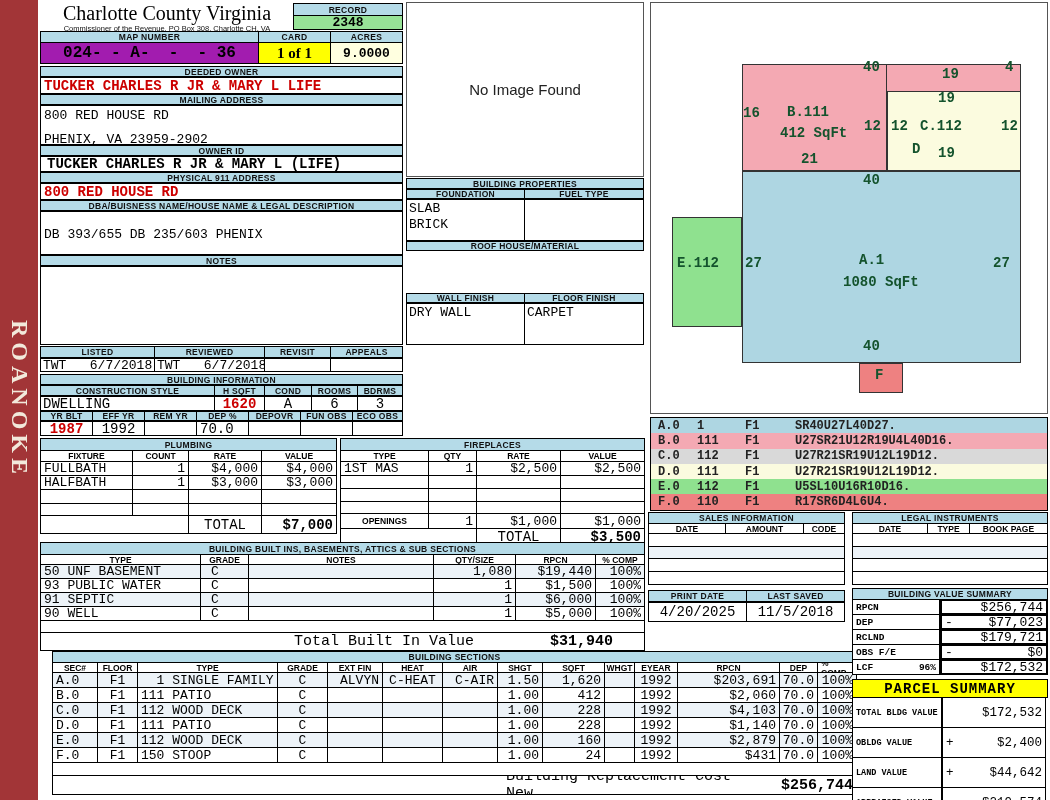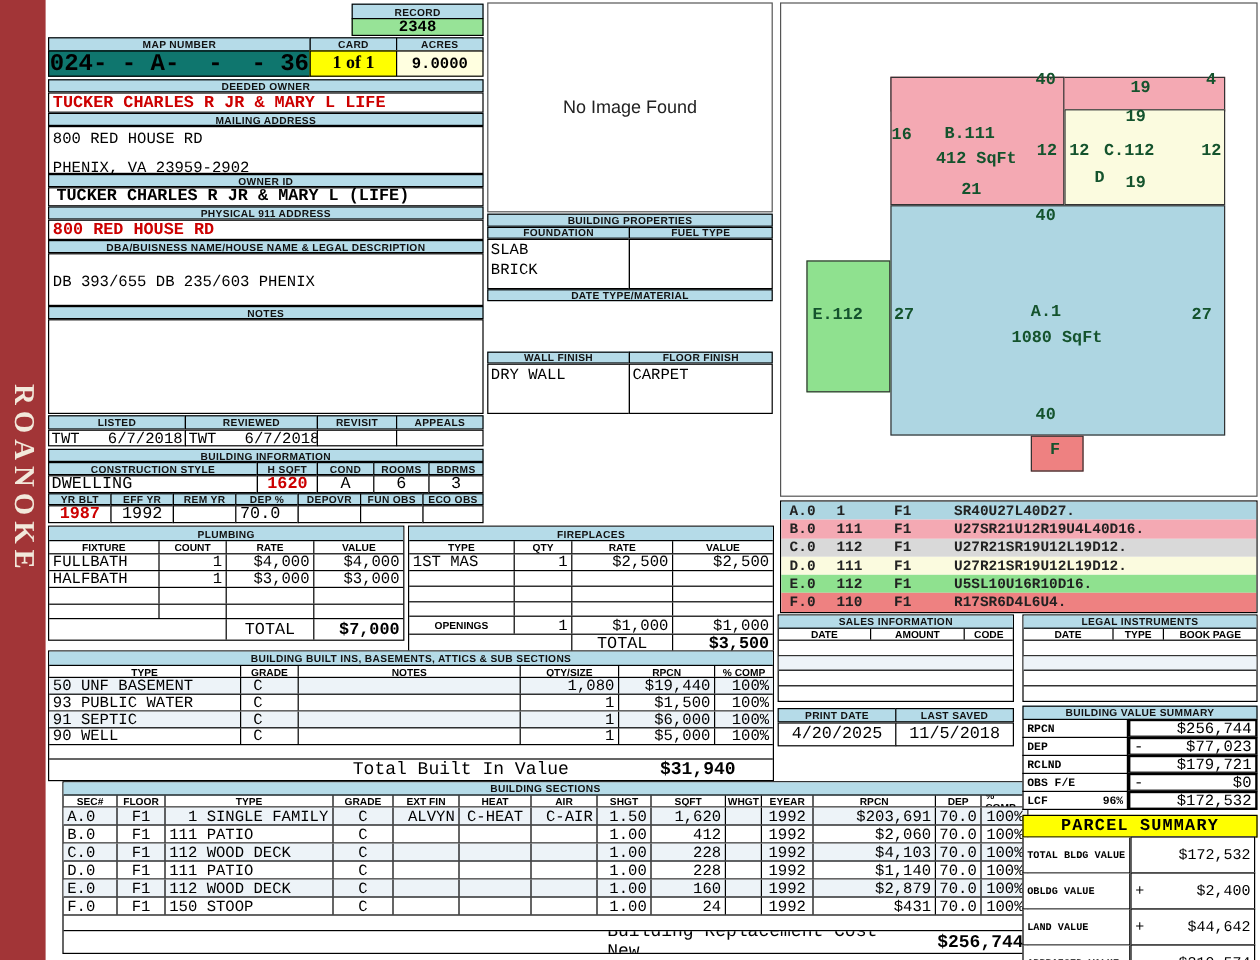--- a/index.html
+++ b/index.html
@@ -62,27 +62,31 @@
   .ps-val .v{flex:1;text-align:right}
 </style>
 </head>
 <body>
 
 <div id="page">
 
   <div class="abs" id="sidebar"></div>
   <div class="abs" id="roanoke">ROANOKE</div>
 
+  <div class="abs" style="left:42px;top:2px;width:250px;text-align:center">
+    <div style="font:20px 'Liberation Serif',serif;color:#000">Charlotte County Virginia</div>
+    <div style="font:7.5px 'Liberation Sans',sans-serif;color:#111;margin-top:-1px">Commissioner of the Revenue, PO Box 308, Charlotte CH, VA</div>
+  </div>
   <div class="abs bar" style="left:293px;top:3px;width:110px;height:13px">RECORD</div>
   <div class="abs box mono b vctr ac" style="left:293px;top:15px;width:110px;height:15px;background:#97E397;font-size:13px">2348</div>
 
   <div class="abs bar" style="left:40px;top:31px;width:219px;height:12px">MAP NUMBER</div>
   <div class="abs bar" style="left:258px;top:31px;width:73px;height:12px">CARD</div>
   <div class="abs bar" style="left:330px;top:31px;width:73px;height:12px">ACRES</div>
-  <div class="abs box mono b vctr ac pre" style="left:40px;top:42px;width:219px;height:22px;background:#0f766e;font-size:20px">024- - A-  -  - 36</div>
+  <div class="abs box mono b vctr ac pre" style="left:40px;top:42px;width:219px;height:22px;background:#a21caf;font-size:16px">024- - A-  -  - 36</div>
   <div class="abs box b vctr ac" style="left:258px;top:42px;width:73px;height:22px;background:#FFFF00;font:bold 15px 'Liberation Serif',serif">1 of 1</div>
   <div class="abs box mono b vctr ac" style="left:330px;top:42px;width:73px;height:22px;background:#FFFFE0;font-size:13px">9.0000</div>
 
   <div class="abs bar" style="left:40px;top:66px;width:363px;height:11px">DEEDED OWNER</div>
   <div class="abs box mono b red vctr" style="left:40px;top:77px;width:363px;height:17px;font-size:14px;padding-left:3px">TUCKER CHARLES R JR &amp; MARY L  LIFE</div>
 
   <div class="abs bar" style="left:40px;top:94px;width:363px;height:11px">MAILING ADDRESS</div>
   <div class="abs box" style="left:40px;top:105px;width:363px;height:40px">
     <div class="mono" style="font-size:13px;padding:2px 0 0 3px">800 RED HOUSE RD</div>
     <div class="mono" style="font-size:13px;padding:9px 0 0 3px">PHENIX, VA 23959-2902</div>
@@ -399,21 +403,21 @@
   <div class="abs" style="left:406px;top:2px;width:238px;height:175px;background:#fff;border:1px solid #555;display:flex;align-items:center;justify-content:center">
     <span style="font:15px 'Liberation Sans',sans-serif;color:#222">No Image Found</span>
   </div>
 
   <div class="abs bar" style="left:406px;top:178px;width:238px;height:11px">BUILDING PROPERTIES</div>
   <div class="abs bar" style="left:406px;top:189px;width:119px;height:10px">FOUNDATION</div>
   <div class="abs bar" style="left:524px;top:189px;width:120px;height:10px">FUEL TYPE</div>
   <div class="abs box mono preline" style="left:406px;top:199px;width:119px;height:42px;font-size:13px;padding:1px 2px;line-height:16px">SLAB
 BRICK</div>
   <div class="abs box mono" style="left:524px;top:199px;width:120px;height:42px;font-size:13px;padding:1px 2px"></div>
-  <div class="abs bar" style="left:406px;top:241px;width:238px;height:10px">DATE TYPE/MATERIAL</div>
+  <div class="abs bar" style="left:406px;top:241px;width:238px;height:10px">ROOF HOUSE/MATERIAL</div>
   <div class="abs bar" style="left:406px;top:293px;width:119px;height:10px">WALL FINISH</div>
   <div class="abs bar" style="left:524px;top:293px;width:120px;height:10px">FLOOR FINISH</div>
   <div class="abs box mono" style="left:406px;top:303px;width:119px;height:42px;font-size:13px;padding:1px 2px">DRY WALL</div>
   <div class="abs box mono" style="left:524px;top:303px;width:120px;height:42px;font-size:13px;padding:1px 2px">CARPET</div>
 
   <div class="abs" style="left:650px;top:2px;width:398px;height:412px;background:#fff;border:1px solid #555">
     <div class="shape" style="left:91px;top:61px;width:279px;height:29px;background:#F4A9B3"></div>
     <div class="shape" style="left:91px;top:61px;width:145px;height:107px;background:#F4A9B3"></div>
     <div class="shape" style="left:236px;top:88px;width:134px;height:80px;background:#FBFBDF"></div>
     <div class="shape" style="left:91px;top:168px;width:279px;height:192px;background:#AED6E2"></div>

